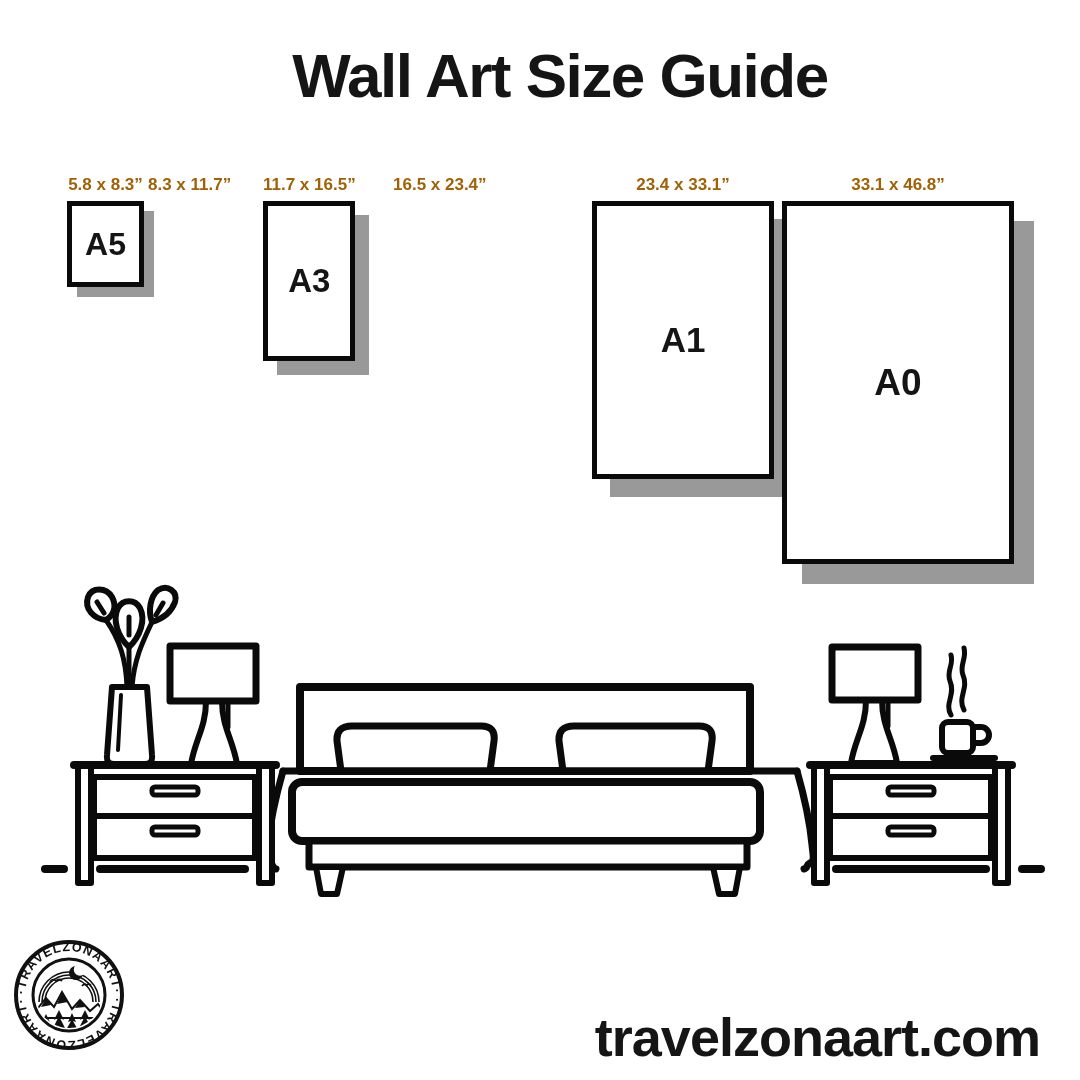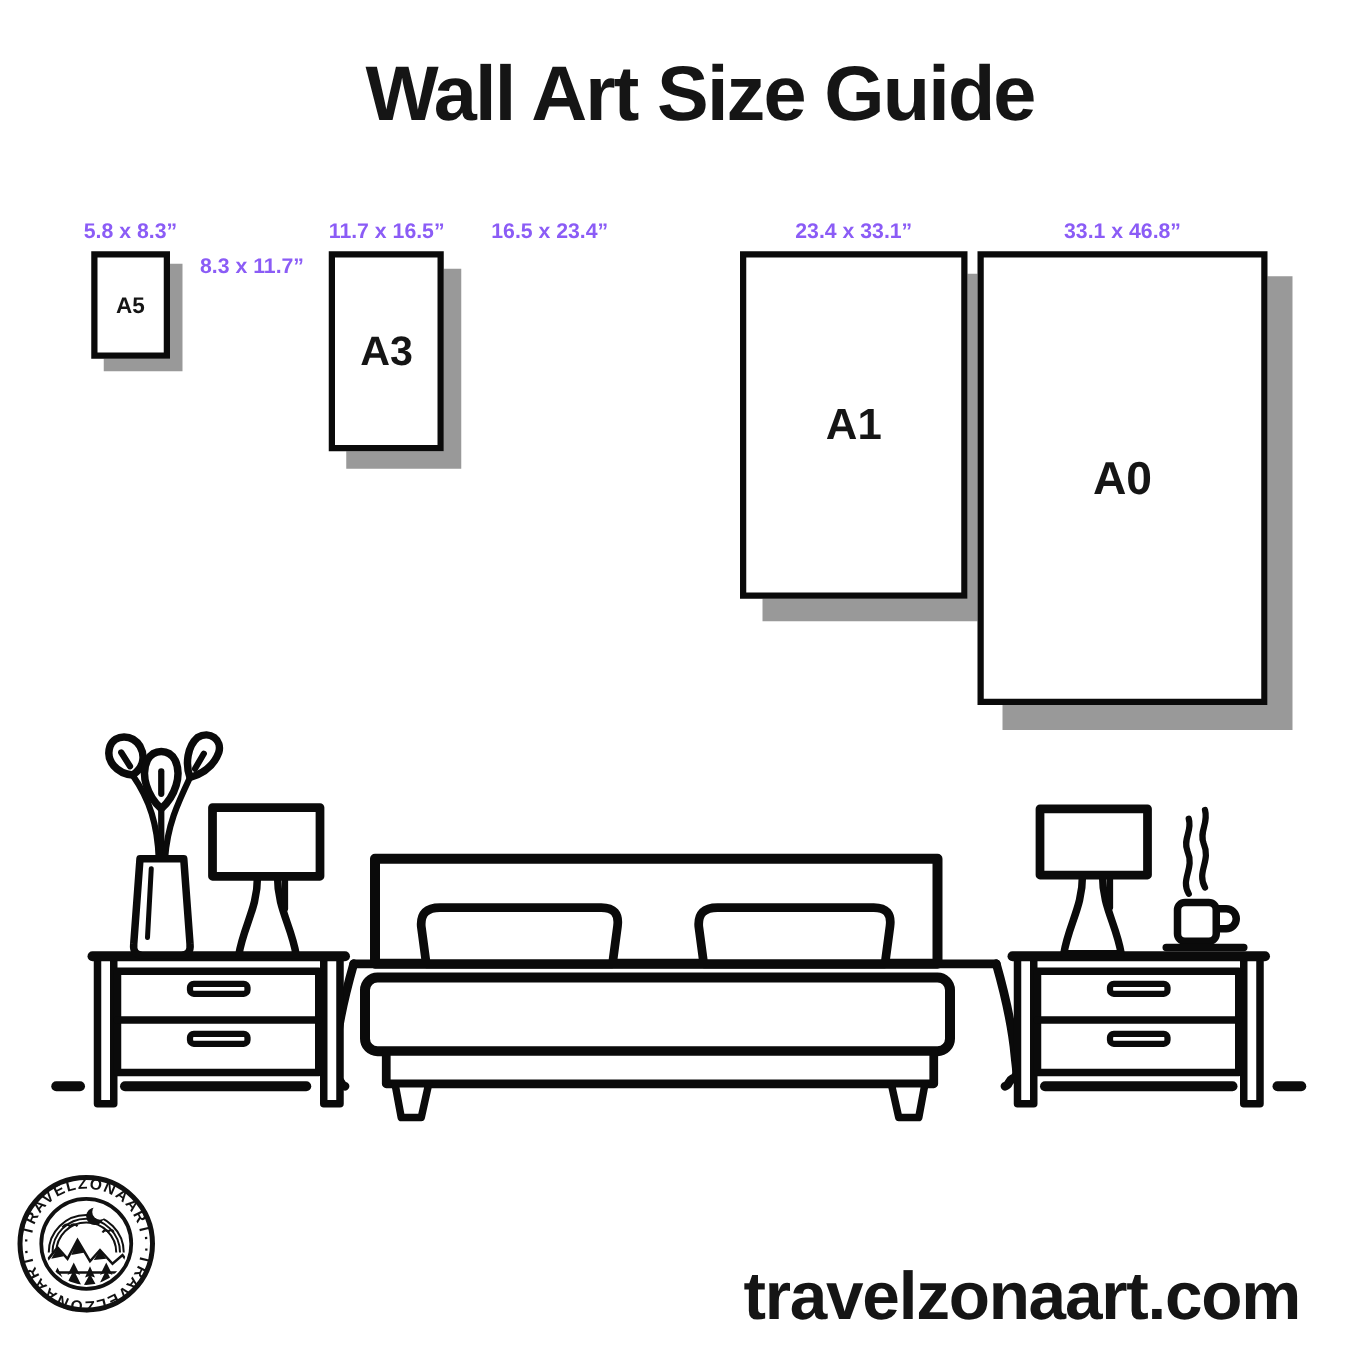--- a/index.html
+++ b/index.html
@@ -6,27 +6,27 @@
   .canvas{
     position:relative;width:1080px;height:1080px;background:#fff;overflow:hidden;
     font-family:"Liberation Sans", sans-serif;color:#111;
   }
   .title{
     position:absolute;left:0;top:40px;width:1080px;text-align:center;
     font-size:62px;font-weight:800;letter-spacing:-1.5px;color:#151515;margin-left:20px;
   }
   
   .size-group{position:absolute;top:175px;display:flex;flex-direction:column;align-items:center;}
-  .dims{font-size:17px;font-weight:bold;white-space:nowrap;line-height:20px;margin-bottom:6px;color:#8b5cf6;}
+  .dims{font-size:17px;font-weight:bold;white-space:nowrap;line-height:20px;margin-bottom:6px;color:#a16207;}
   .paper{
     box-sizing:border-box;background:#fff;border:5px solid #0a0a0a;
     display:flex;align-items:center;justify-content:center;font-weight:bold;color:#151515;
   }
-  .s-a5{left:67px;}  .s-a5 .paper{width:63px;height:86px;  font-size:18px;box-shadow:10px 10px 0 #999;}
-  .s-a4{left:160px;margin-top:28px;} .s-a4 .paper{width:92px;height:110px; font-size:30px;box-shadow:12px 12px 0 #999;}
+  .s-a5{left:67px;}  .s-a5 .paper{width:77px;height:86px;  font-size:32px;box-shadow:10px 10px 0 #999;}
+  .s-a4{left:148px;} .s-a4 .paper{width:92px;height:110px; font-size:30px;box-shadow:12px 12px 0 #999;}
   .s-a3{left:263px;} .s-a3 .paper{width:92px;height:160px;font-size:33px;box-shadow:14px 14px 0 #999;}
   .s-a2{left:393px;} .s-a2 .paper{width:147px;height:207px;font-size:34px;box-shadow:16px 16px 0 #999;}
   .s-a1{left:592px;} .s-a1 .paper{width:182px;height:278px;font-size:35px;box-shadow:18px 18px 0 #999;}
   .s-a0{left:782px;} .s-a0 .paper{width:232px;height:363px;font-size:37px;box-shadow:20px 20px 0 #999;}
   
   .scene{position:absolute;left:0;top:575px;width:1080px;height:330px;}
   
   .logo{position:absolute;left:12px;top:938px;width:114px;height:114px;}
   .logo text{font-family:"Liberation Sans", sans-serif;font-weight:bold;}
   

